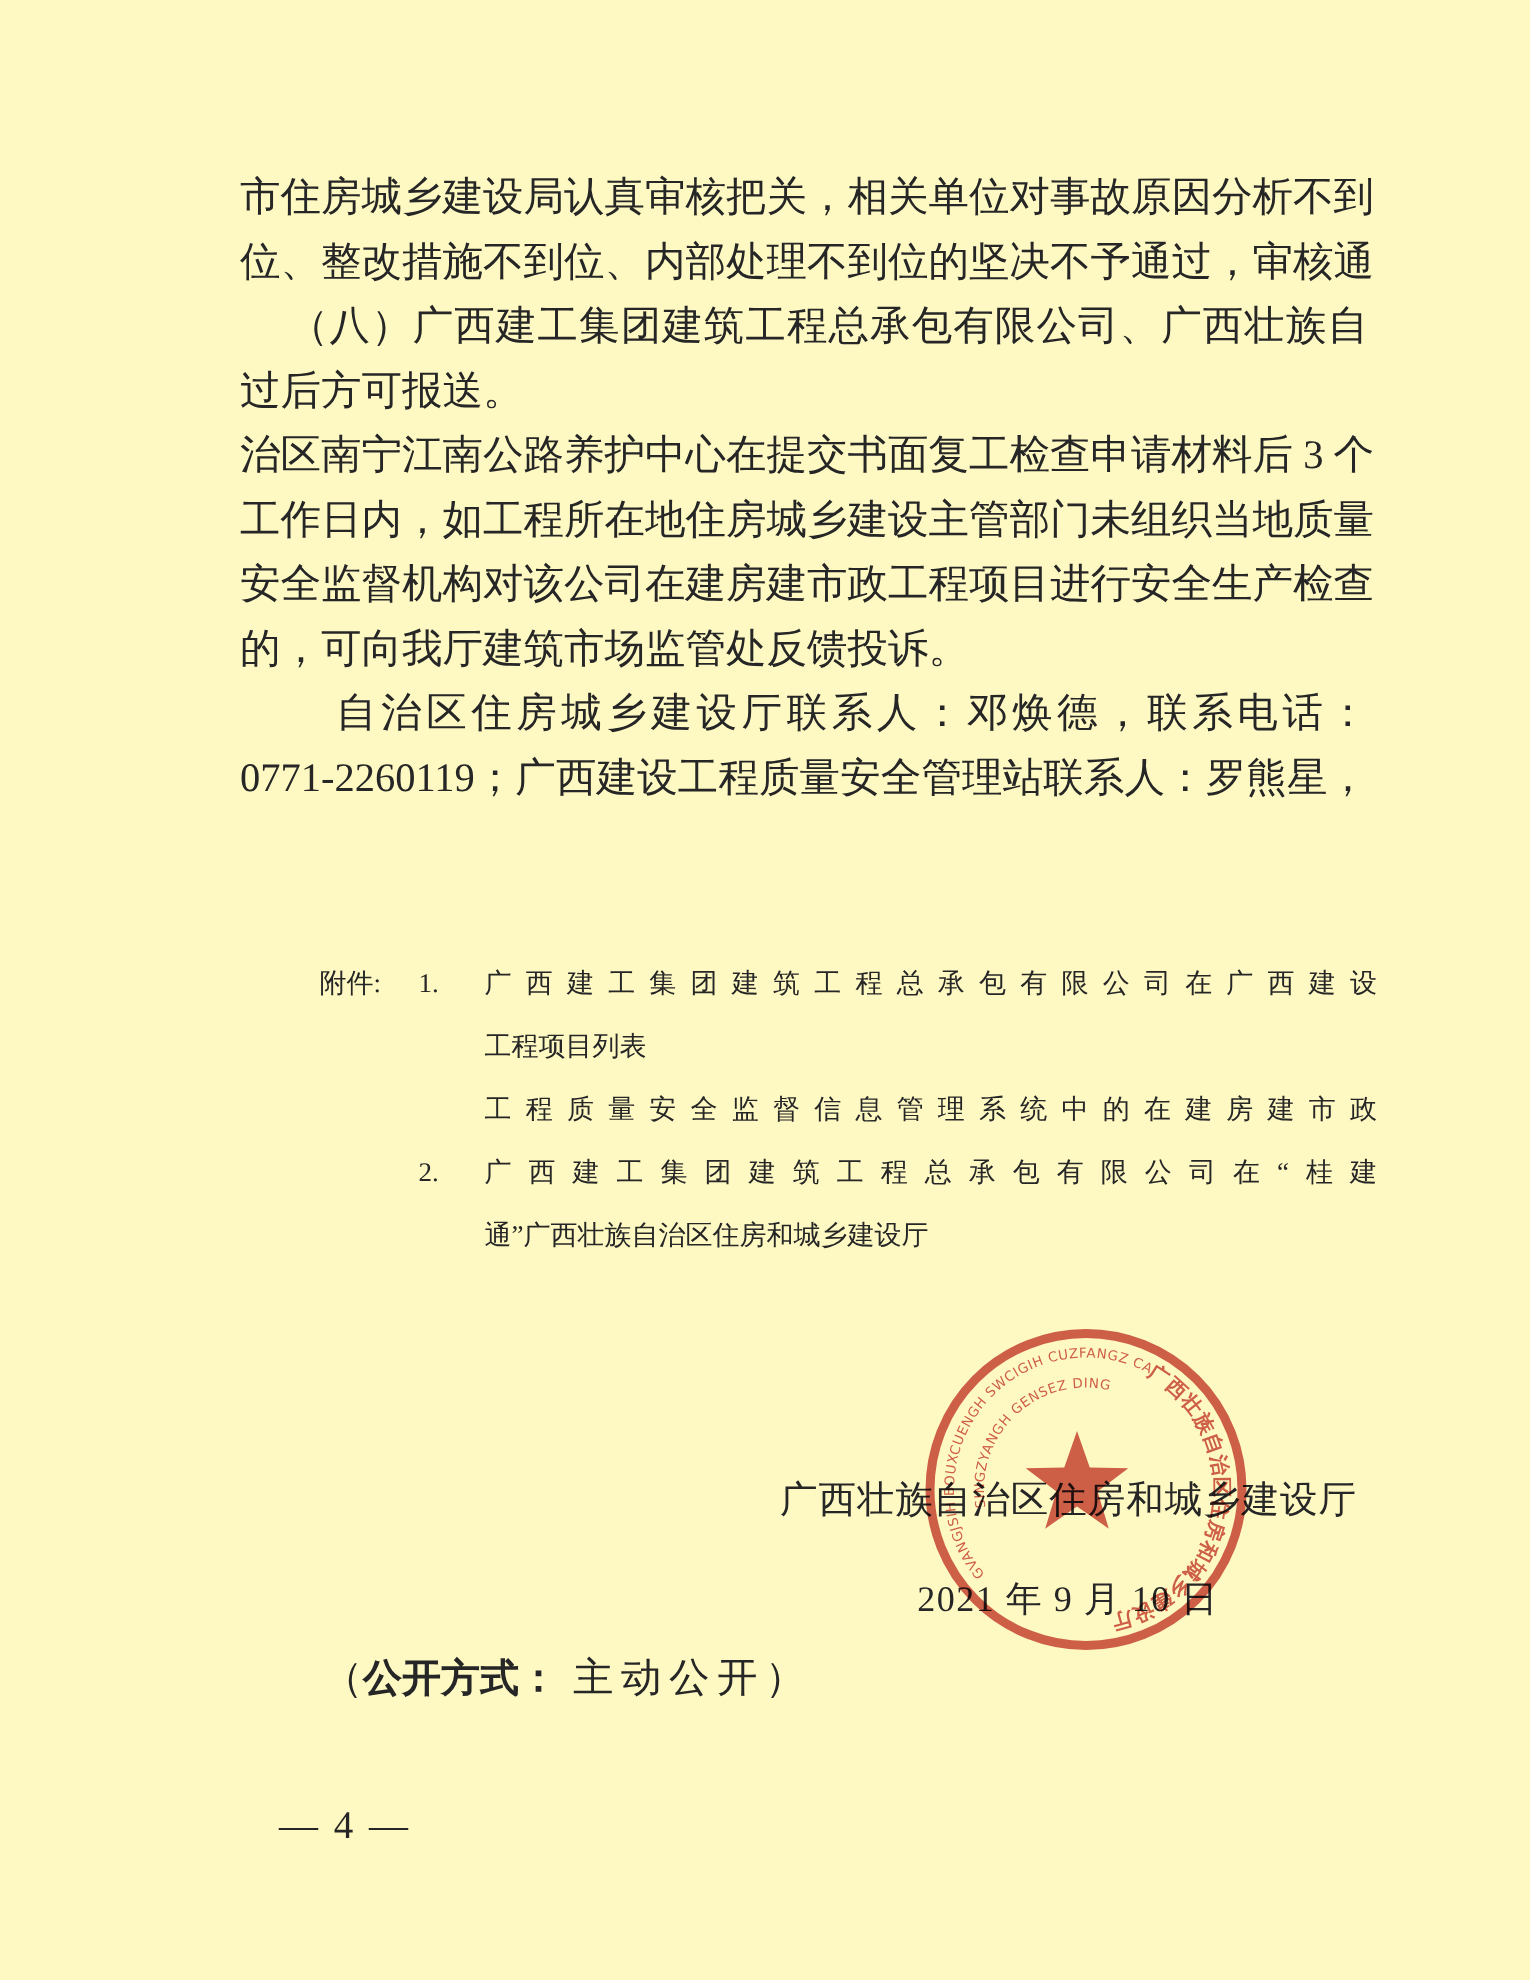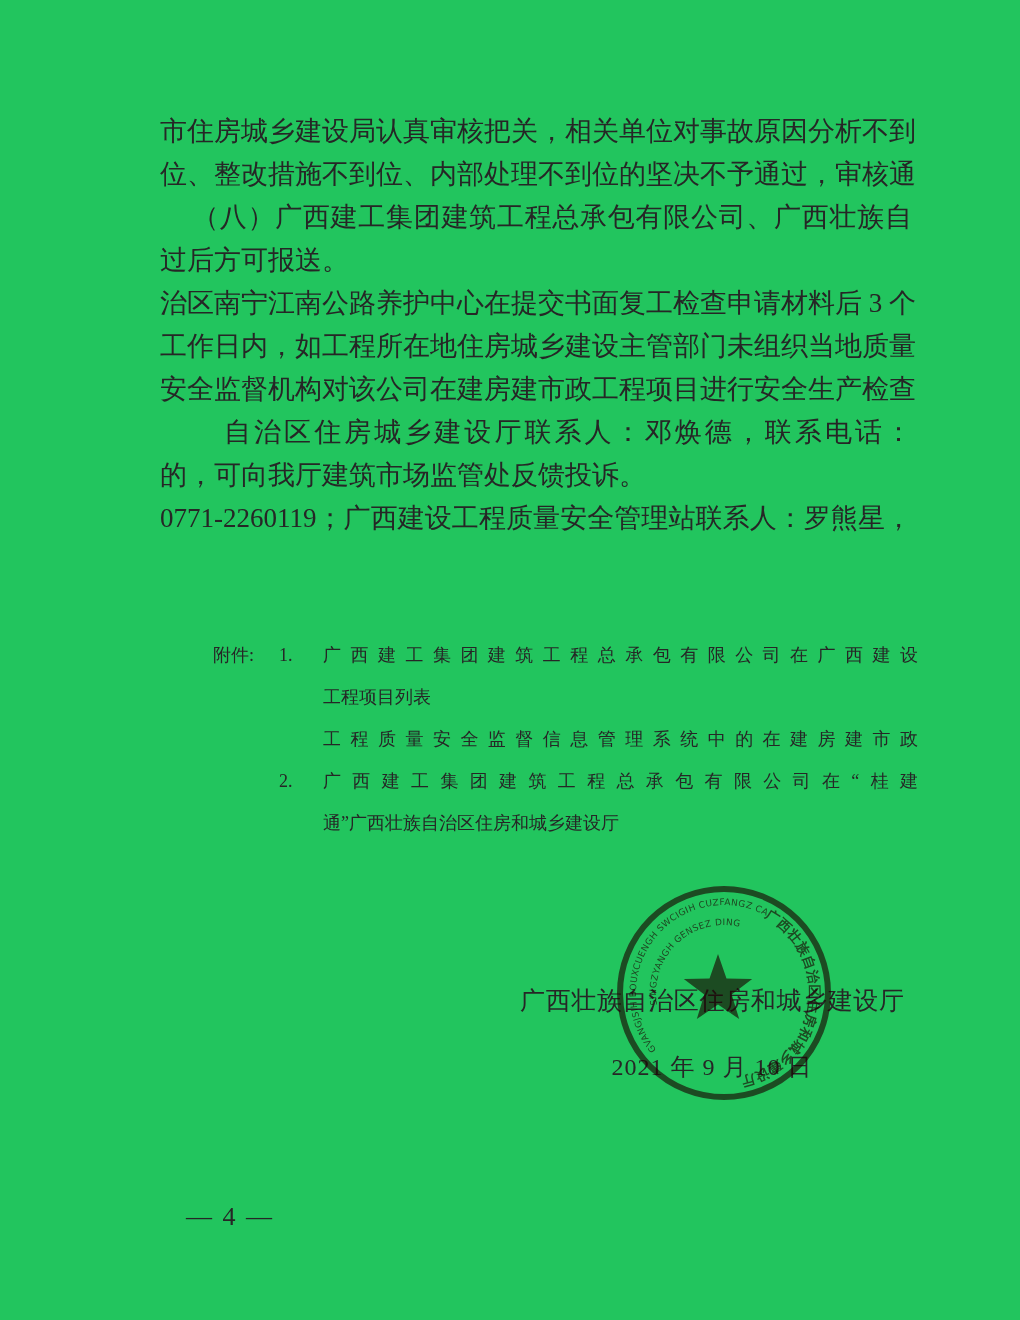--- a/index.html
+++ b/index.html
@@ -1,19 +1,19 @@
 <!DOCTYPE html>
 <html><head>
 <meta charset="utf-8">
 <style>
   html,body { margin:0; padding:0; background:#ffffff; }
   .page {
     position:relative;
     width:1020px; height:1320px;
-    background:#22c55e;
+    background:#fef9c3;
     font-family:"Liberation Serif","DejaVu Serif",serif;
     color:#262626;
     overflow:hidden;
   }
   
   .body-text {
     position:absolute; left:160px; top:110px; width:752px;
     font-size:27px;
   }
   .bline {
@@ -63,22 +63,22 @@
 <div class="page">
 
   <div class="body-text">
     <div class="bline">市住房城乡建设局认真审核把关，相关单位对事故原因分析不到</div>
     <div class="bline">位、整改措施不到位、内部处理不到位的坚决不予通过，审核通</div>
     <div class="bline indent1">（八）广西建工集团建筑工程总承包有限公司、广西壮族自</div>
     <div class="bline left">过后方可报送。</div>
     <div class="bline">治区南宁江南公路养护中心在提交书面复工检查申请材料后 3 个</div>
     <div class="bline">工作日内，如工程所在地住房城乡建设主管部门未组织当地质量</div>
     <div class="bline">安全监督机构对该公司在建房建市政工程项目进行安全生产检查</div>
+    <div class="bline left">的，可向我厅建筑市场监管处反馈投诉。</div>
     <div class="bline indent2">自治区住房城乡建设厅联系人：邓焕德，联系电话：</div>
-    <div class="bline left">的，可向我厅建筑市场监管处反馈投诉。</div>
     <div class="bline">0771-2260119；广西建设工程质量安全管理站联系人：罗熊星，</div>
   </div>
 
   <div class="att">
     <div class="att-row">
       <div class="att-c1">附件:</div>
       <div class="att-c2">1.</div>
       <div class="att-text">广西建工集团建筑工程总承包有限公司在广西建设</div>
     </div>
     <div class="att-row">
@@ -120,16 +120,17 @@
       <textPath href="#arcA">GVANGJSIH BOUXCUENGH SWCIGIH CUZFANGZ CAEUQ</textPath>
     </text>
     <text class="cjk-arc" font-size="13.5" letter-spacing="0.6" fill="#c7453f">
       <textPath href="#arcB">广西壮族自治区住房和城乡建设厅</textPath>
     </text>
     <text font-size="9" letter-spacing="0.4" fill="#c7453f">
       <textPath href="#arcC">SINGZYANGH GENSEZ DINGH</textPath>
     </text>
   </svg>
 
+  <div class="disclosure"><span>（</span><span class="b">公开方式：</span><span class="r">主动公开）</span></div>
 
   <div class="pagenum">— 4 —</div>
 
 </div>
 
 </body></html>

